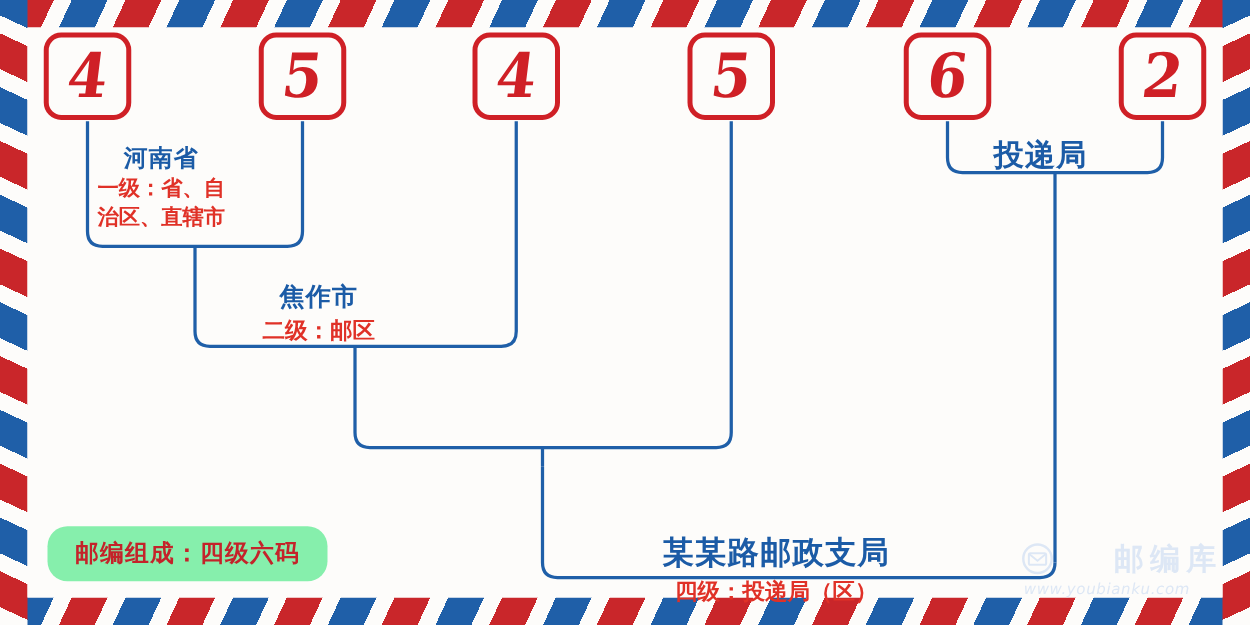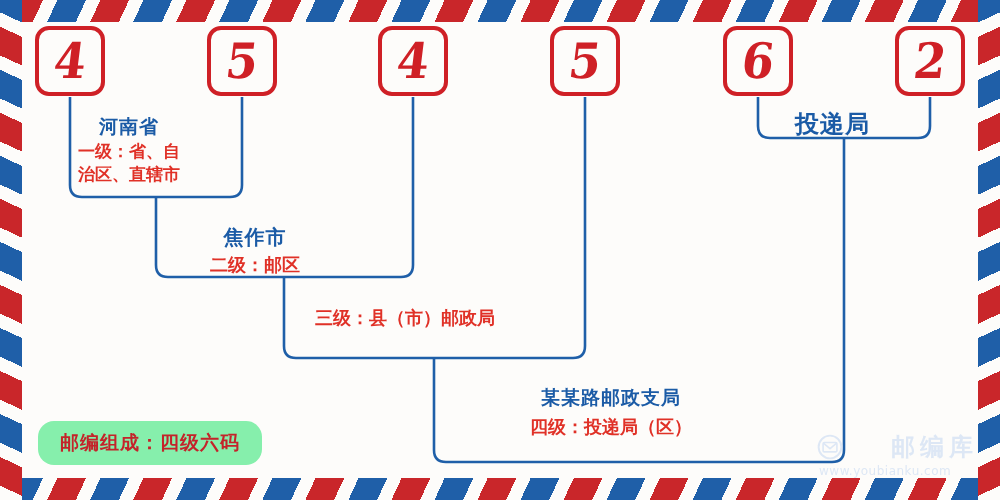--- a/index.html
+++ b/index.html
@@ -89,21 +89,21 @@
 
   #lvl2{left:210px;top:224px;}
   #lvl2 .name{font-size:20px;}
   #lvl2 .desc{font-size:18px;line-height:24px;margin-top:2px;}
 
   #lvl3{left:315px;top:304px;}
   #lvl3 .name{font-size:20px;}
   #lvl3 .desc{font-size:18px;line-height:24px;margin-top:2px;}
 
   #lvl4{left:530px;top:385px;}
-  #lvl4 .name{font-size:19px;}
+  #lvl4 .name{font-size:25px;margin-top:40px;}
   #lvl4 .desc{font-size:18px;line-height:24px;margin-top:4px;}
 
   #lvlTop{left:795px;top:108px;}
   #lvlTop .name{font-size:24px;}
 
   
   #badge{
     position:absolute;left:38px;top:421px;
     padding:9px 22px;border-radius:16px;
     background:#86efac;
@@ -119,21 +119,21 @@
     z-index:11;opacity:.92;
   }
   #logo .row{display:flex;align-items:center;gap:8px;}
   #logo .mark{width:26px;height:26px;flex:0 0 26px;}
   #logo .brand{
     font-family:"DejaVu Serif","Liberation Serif",serif;
     font-size:24px;font-weight:bold;color:#dbe6f5;letter-spacing:5px;margin-left:40px;
   }
   #logo .url{
     font-family:"DejaVu Sans","Liberation Sans",sans-serif;
-    font-size:12px;color:#dbe6f5;letter-spacing:.5px;margin-top:1px;margin-left:2px;
+    font-size:12px;color:#dbe6f5;letter-spacing:.5px;margin-top:1px;margin-left:2px;font-style:italic;
   }
 </style>
 </head>
 <body>
 
 <div id="stage">
 
   <div class="border-band band-top"></div>
   <div class="border-band band-bottom"></div>
   <div class="border-band band-left"></div>
@@ -189,21 +189,20 @@
       <div class="desc">二级：邮区</div>
     </div>
 
     <div class="lvl" id="lvl1">
       <div class="name">河南省</div>
       <div class="desc">一级：省、自</div>
       <div class="desc">治区、直辖市</div>
     </div>
 
     <div class="lvl" id="lvl3">
-      <div class="desc">三级：县（市）邮政局</div>
     </div>
 
     <div class="lvl" id="lvl4">
       <div class="name">某某路邮政支局</div>
       <div class="desc">四级：投递局（区）</div>
     </div>
 
     <div id="badge">邮编组成：四级六码</div>
 
     <div id="logo">

